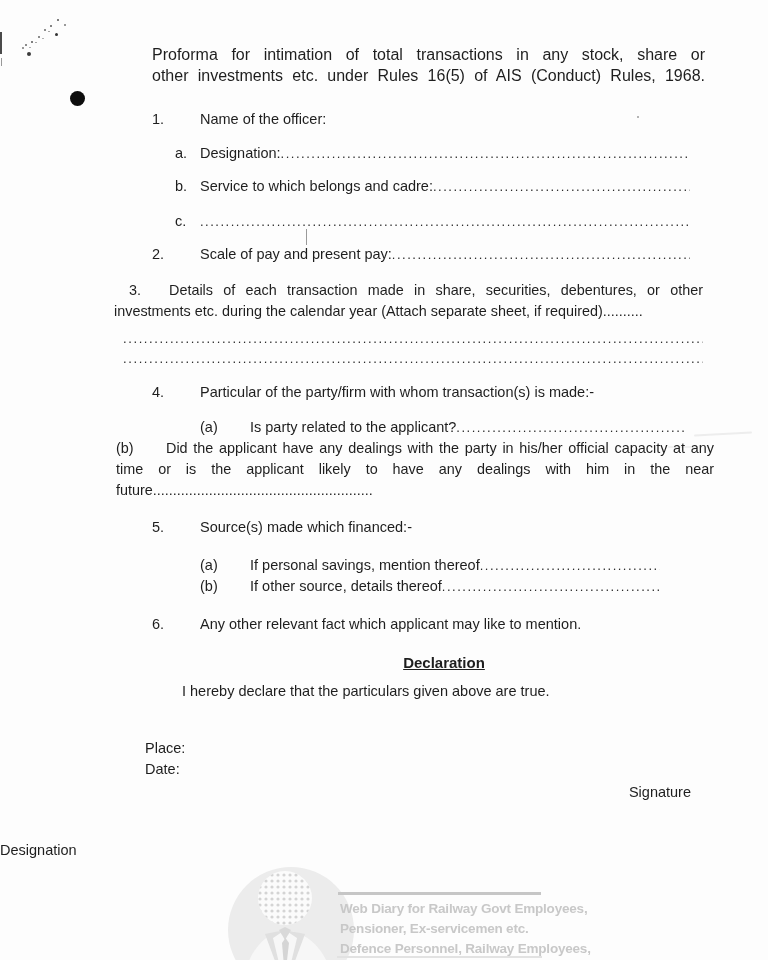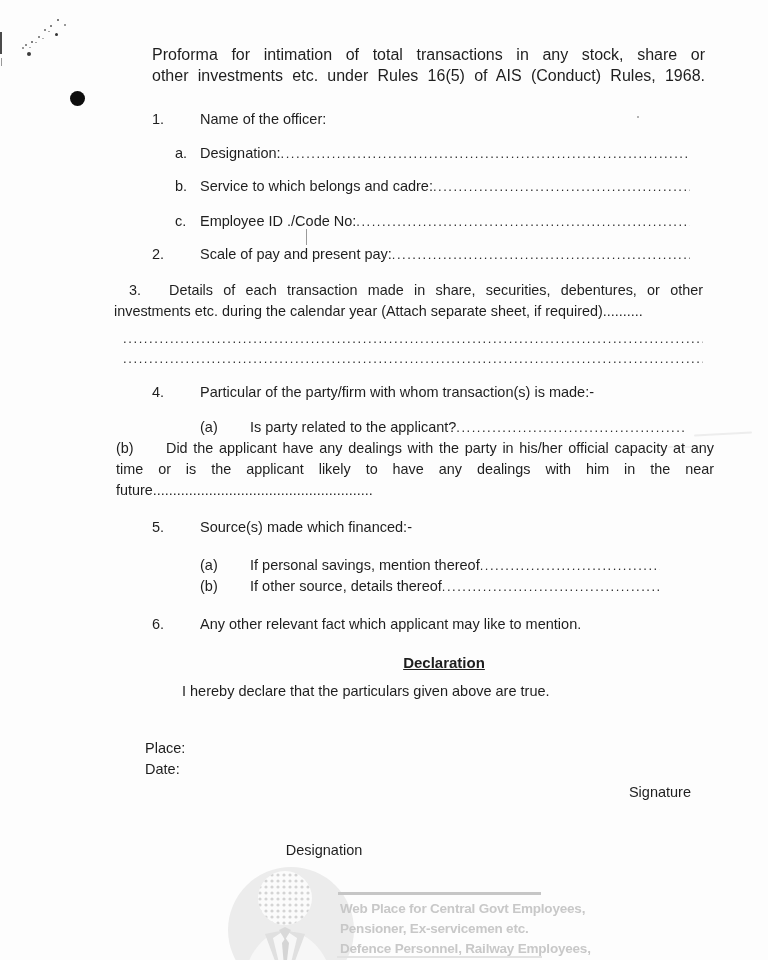--- a/index.html
+++ b/index.html
@@ -50,21 +50,21 @@
   .r5a { margin-top:17px; }
   .it6 { margin-top:17px; }
 
   .decl { margin-top:17px; margin-left:152px; width:584px; text-align:center;
           font-weight:bold; font-size:15px; text-decoration:underline; }
   .decltext { margin-top:8px; margin-left:182px; }
 
   .place { margin-top:36px; margin-left:145px; }
   .date  { margin-left:145px; }
   .sig   { margin-top:2px; text-align:right; padding-right:77px; }
-  .desig { margin-top:37px; text-align:center; padding-right:120px; }
+  .desig { margin-top:37px; text-align:left; padding-right:120px; }
 
   
   .wm-logo { position:absolute; left:227px; top:866px; }
   .wm-line  { position:absolute; left:338px; top:892px; width:203px; height:3px; background:#c6c6c6; }
   .wm-line2 { position:absolute; left:337px; top:956px; width:205px; height:2px; background:#e2e2e2; }
   .wm-text { position:absolute; left:340px; top:899px; font-size:13.5px; line-height:20px;
              font-weight:bold; color:#c8c8c8; letter-spacing:-0.2px; white-space:nowrap; }
 
   
   .art { position:absolute; background:#444; border-radius:50%; }
@@ -121,21 +121,20 @@
       <span class="lbl">Designation: </span>
       <span class="leader">........................................................................................................................</span>
     </div>
     <div class="subrow s-b">
       <span class="abc">b.</span>
       <span class="lbl">Service to which belongs and cadre:</span>
       <span class="leader">........................................................................................................................</span>
     </div>
     <div class="subrow s-c">
       <span class="abc">c.</span>
-      <span class="lbl">Employee ID ./Code No:</span>
       <span class="leader">........................................................................................................................</span>
     </div>
 
     <div class="row it2">
       <span class="num">2.</span>
       <span class="lbl">Scale of pay and present pay:</span>
       <span class="leader">........................................................................................................................</span>
     </div>
 
     <p class="para3">
@@ -196,19 +195,19 @@
     <circle cx="58" cy="32" r="27" fill="#fbfbfb"></circle>
     <circle cx="58" cy="32" r="27" fill="url(#gdots)"></circle>
     <path d="M14 128 C18 84 40 66 58 64 C80 66 104 84 108 128 Z" fill="#f7f7f7"></path>
     <path d="M38 68 L58 122 L46 72 L58 64 Z" fill="#e0e0e0"></path>
     <path d="M78 68 L58 122 L70 72 L58 64 Z" fill="#e0e0e0"></path>
     <path d="M52 64 L58 74 L64 64 L58 61 Z" fill="#d9d9d9"></path>
     <path d="M55 77 L58 112 L62 77 L58.5 72 Z" fill="#d5d5d5"></path>
   </svg>
   <div class="wm-line"></div>
   <div class="wm-text">
-    <div>Web Place for Central Govt Employees,</div>
+    <div>Web Diary for Railway Govt Employees,</div>
     <div>Pensioner, Ex-servicemen etc.</div>
     <div>Defence Personnel, Railway Employees,</div>
   </div>
   <div class="wm-line2"></div>
 
 </div>
 
 </body></html>

